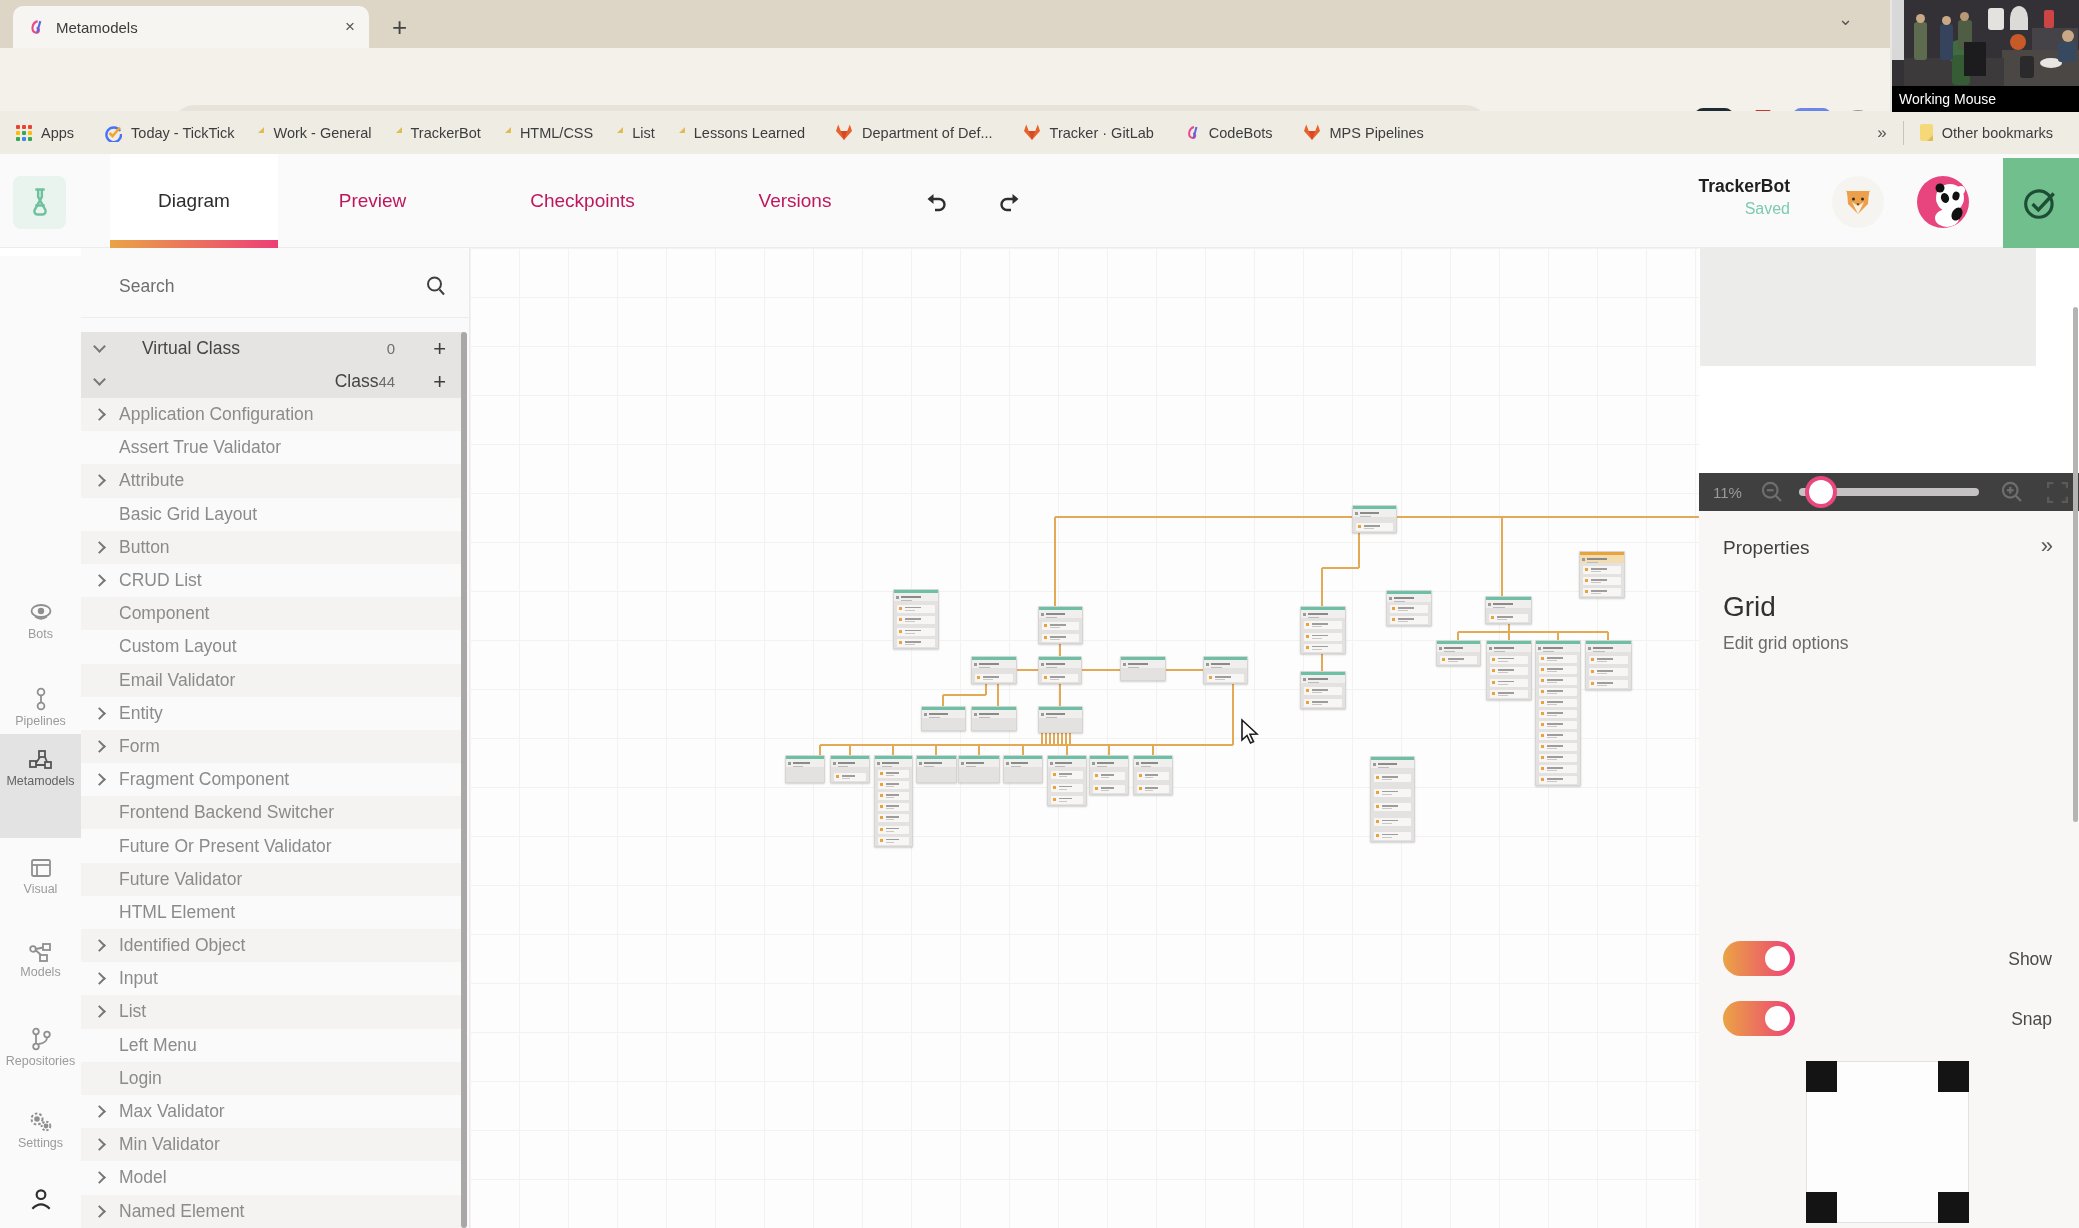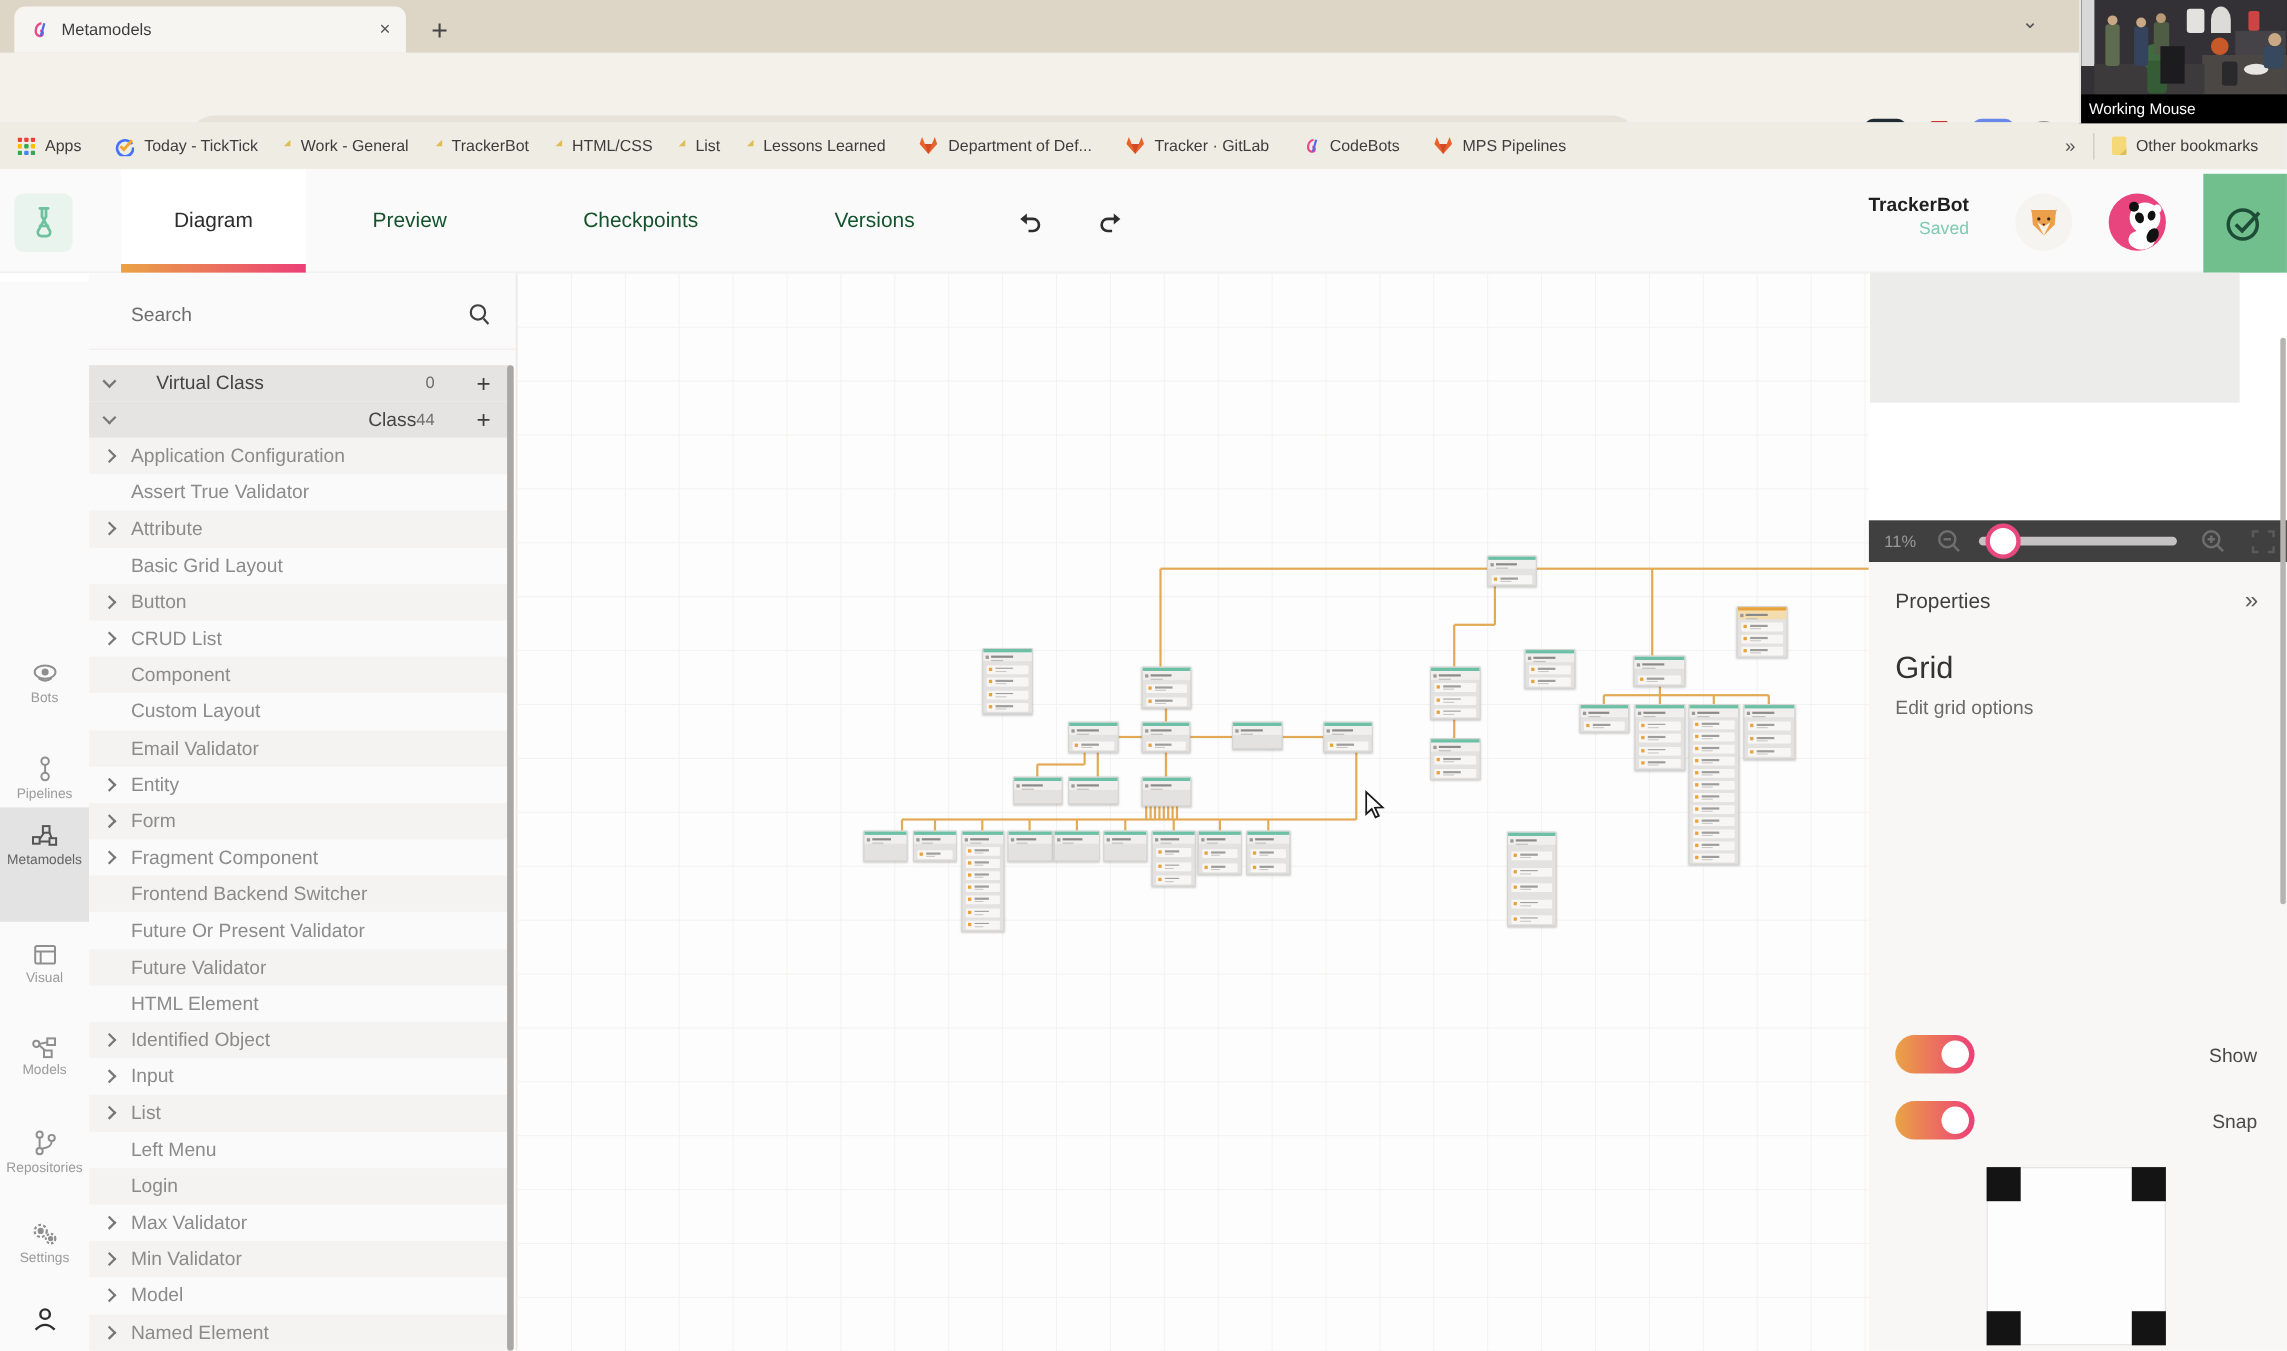--- a/index.html
+++ b/index.html
@@ -47,21 +47,21 @@
     color:#fff; font-size:14px; display:flex; align-items:center; padding-left:7px; }
 
   
   #appheader { left:0; top:154px; width:2079px; height:94px; background:#fbfafa; border-bottom:1px solid #ececec; }
   #logo-tile { left:13px; top:22px; width:53px; height:53px; background:#e9f4ee; border-radius:8px;
     display:flex; align-items:center; justify-content:center; }
   #tab-active { left:110px; top:0; width:168px; height:94px; background:#fff; }
   #tab-active .underline { position:absolute; left:0; bottom:0; width:100%; height:8px;
     background:linear-gradient(90deg,#EAA345,#ED3F77); }
   .apptab { height:94px; display:flex; align-items:center; justify-content:center;
-    font-size:19px; color:#14532d; }
+    font-size:19px; color:#be185d; }
   #apptab-diagram { color:#2e2c2c; }
   .histbtn { top:34px; width:28px; height:28px; display:flex; align-items:center; justify-content:center; }
   #project-block { left:1610px; top:22px; width:180px; text-align:right; }
   #project-name { font-size:17.5px; font-weight:bold; color:#1f1f1f; }
   #project-status { font-size:16px; color:#7ccbb0; margin-top:3px; }
   .avatar { top:22px; width:52px; height:52px; border-radius:50%; overflow:hidden; }
   #avatar-fox { left:1832px; background:#f6f4f0; display:flex; align-items:center; justify-content:center; }
   #avatar-panda { left:1917px; background:#e8457f; }
   #save-btn { left:2003px; top:4px; width:76px; height:90px; background:#72bf8e;
     display:flex; align-items:center; justify-content:center; }

